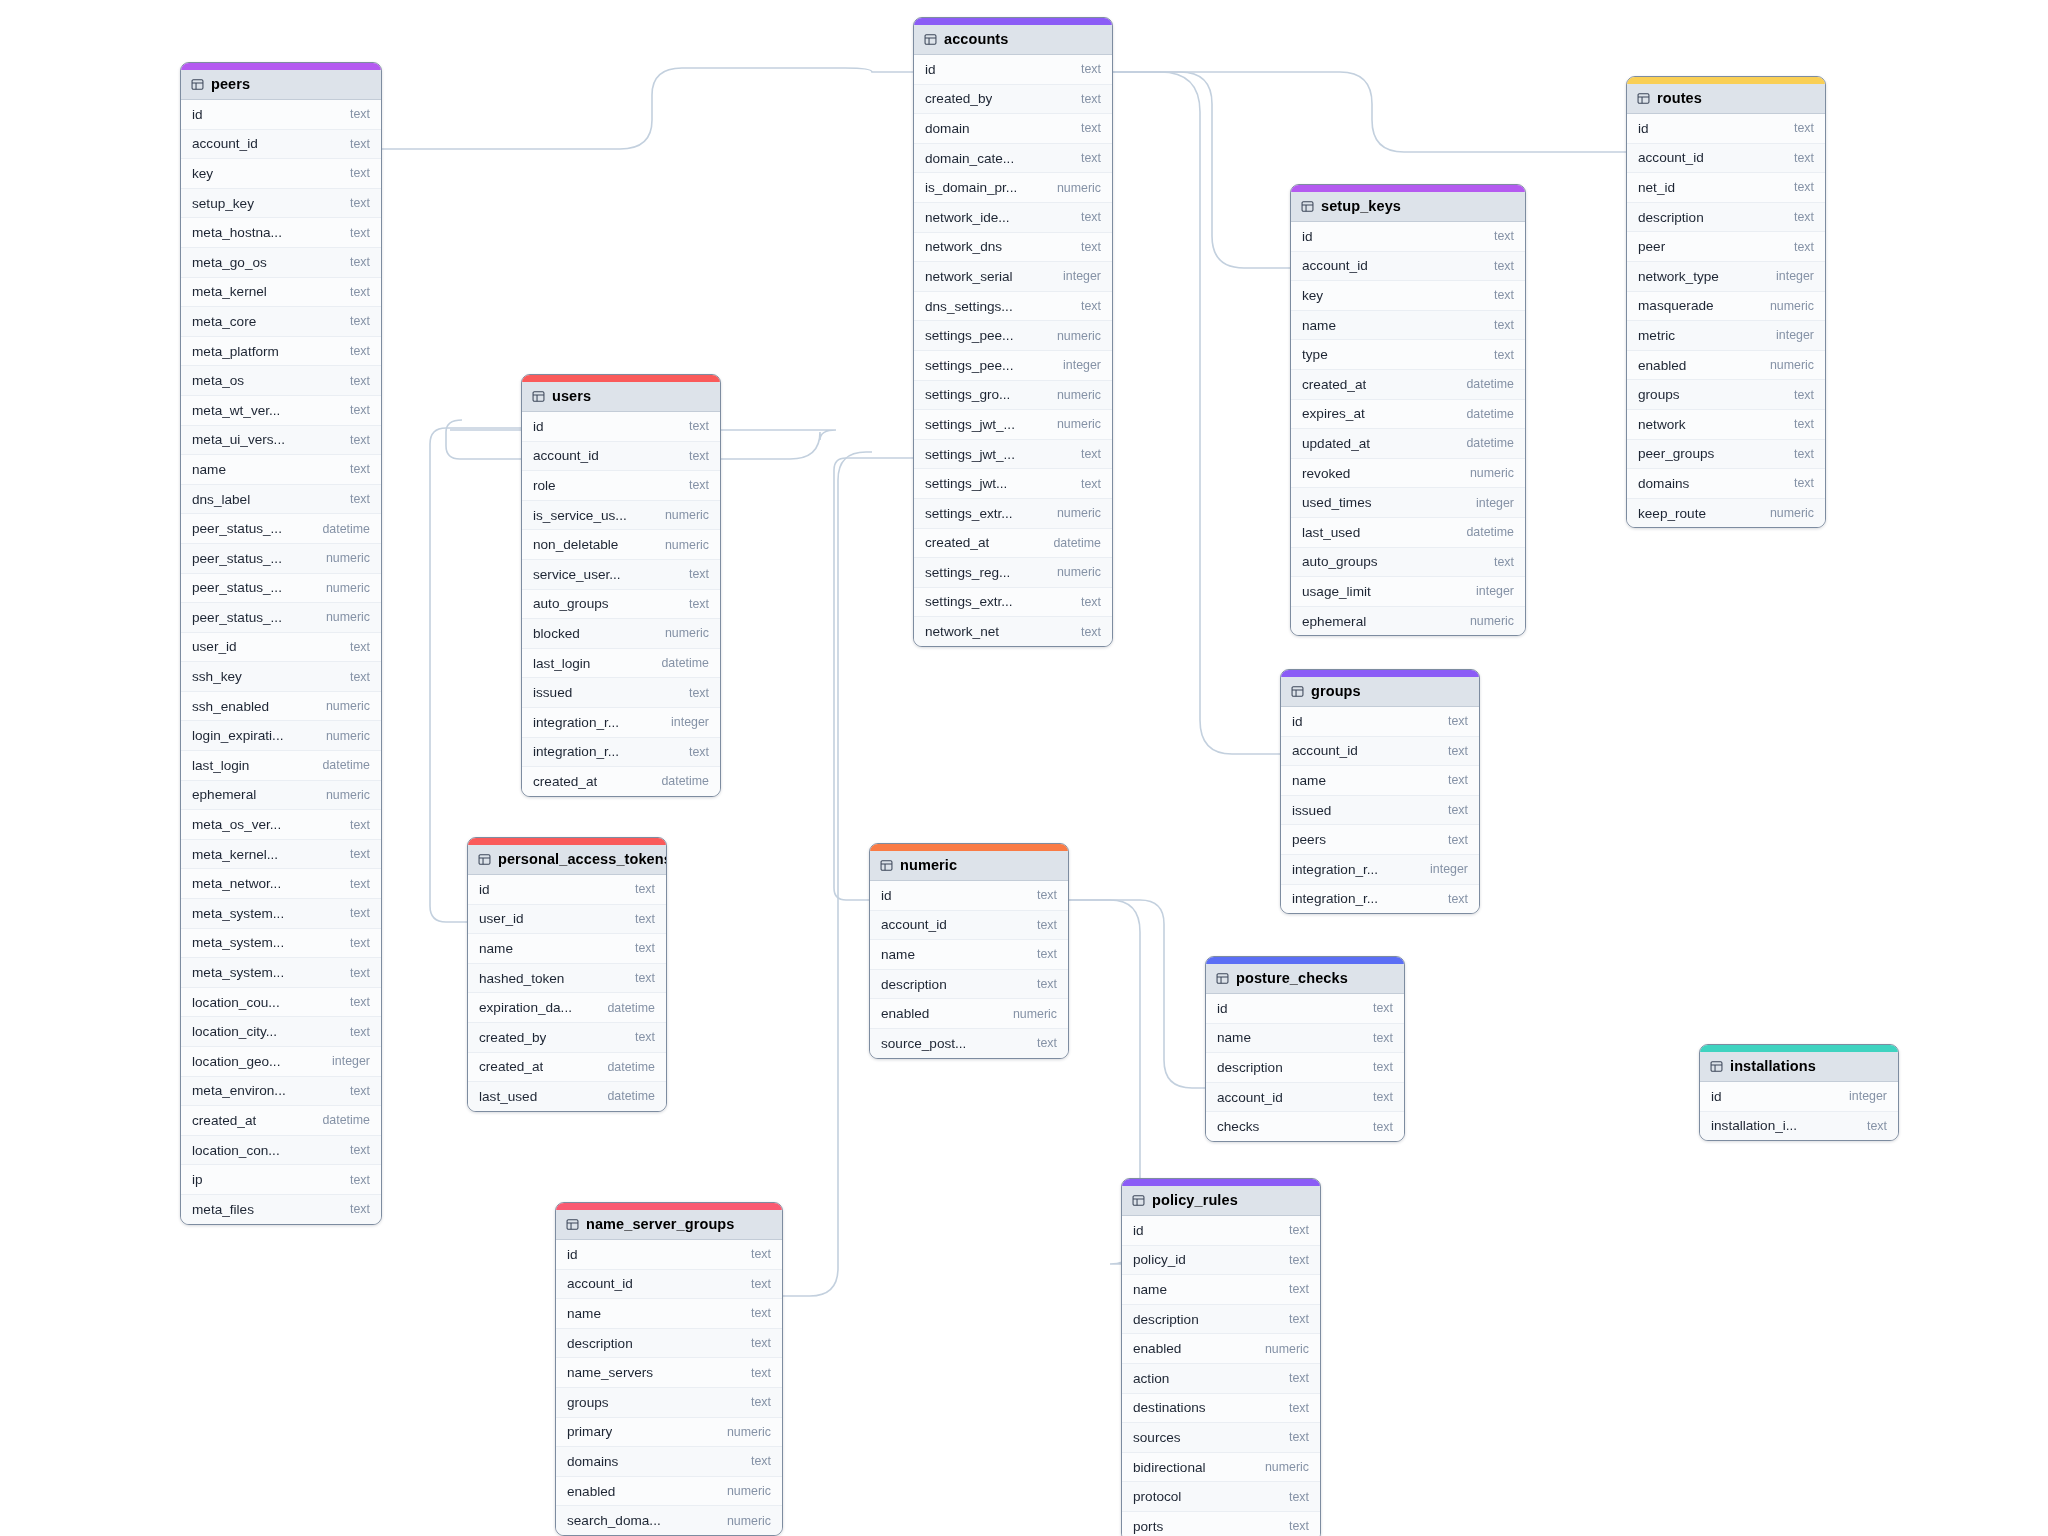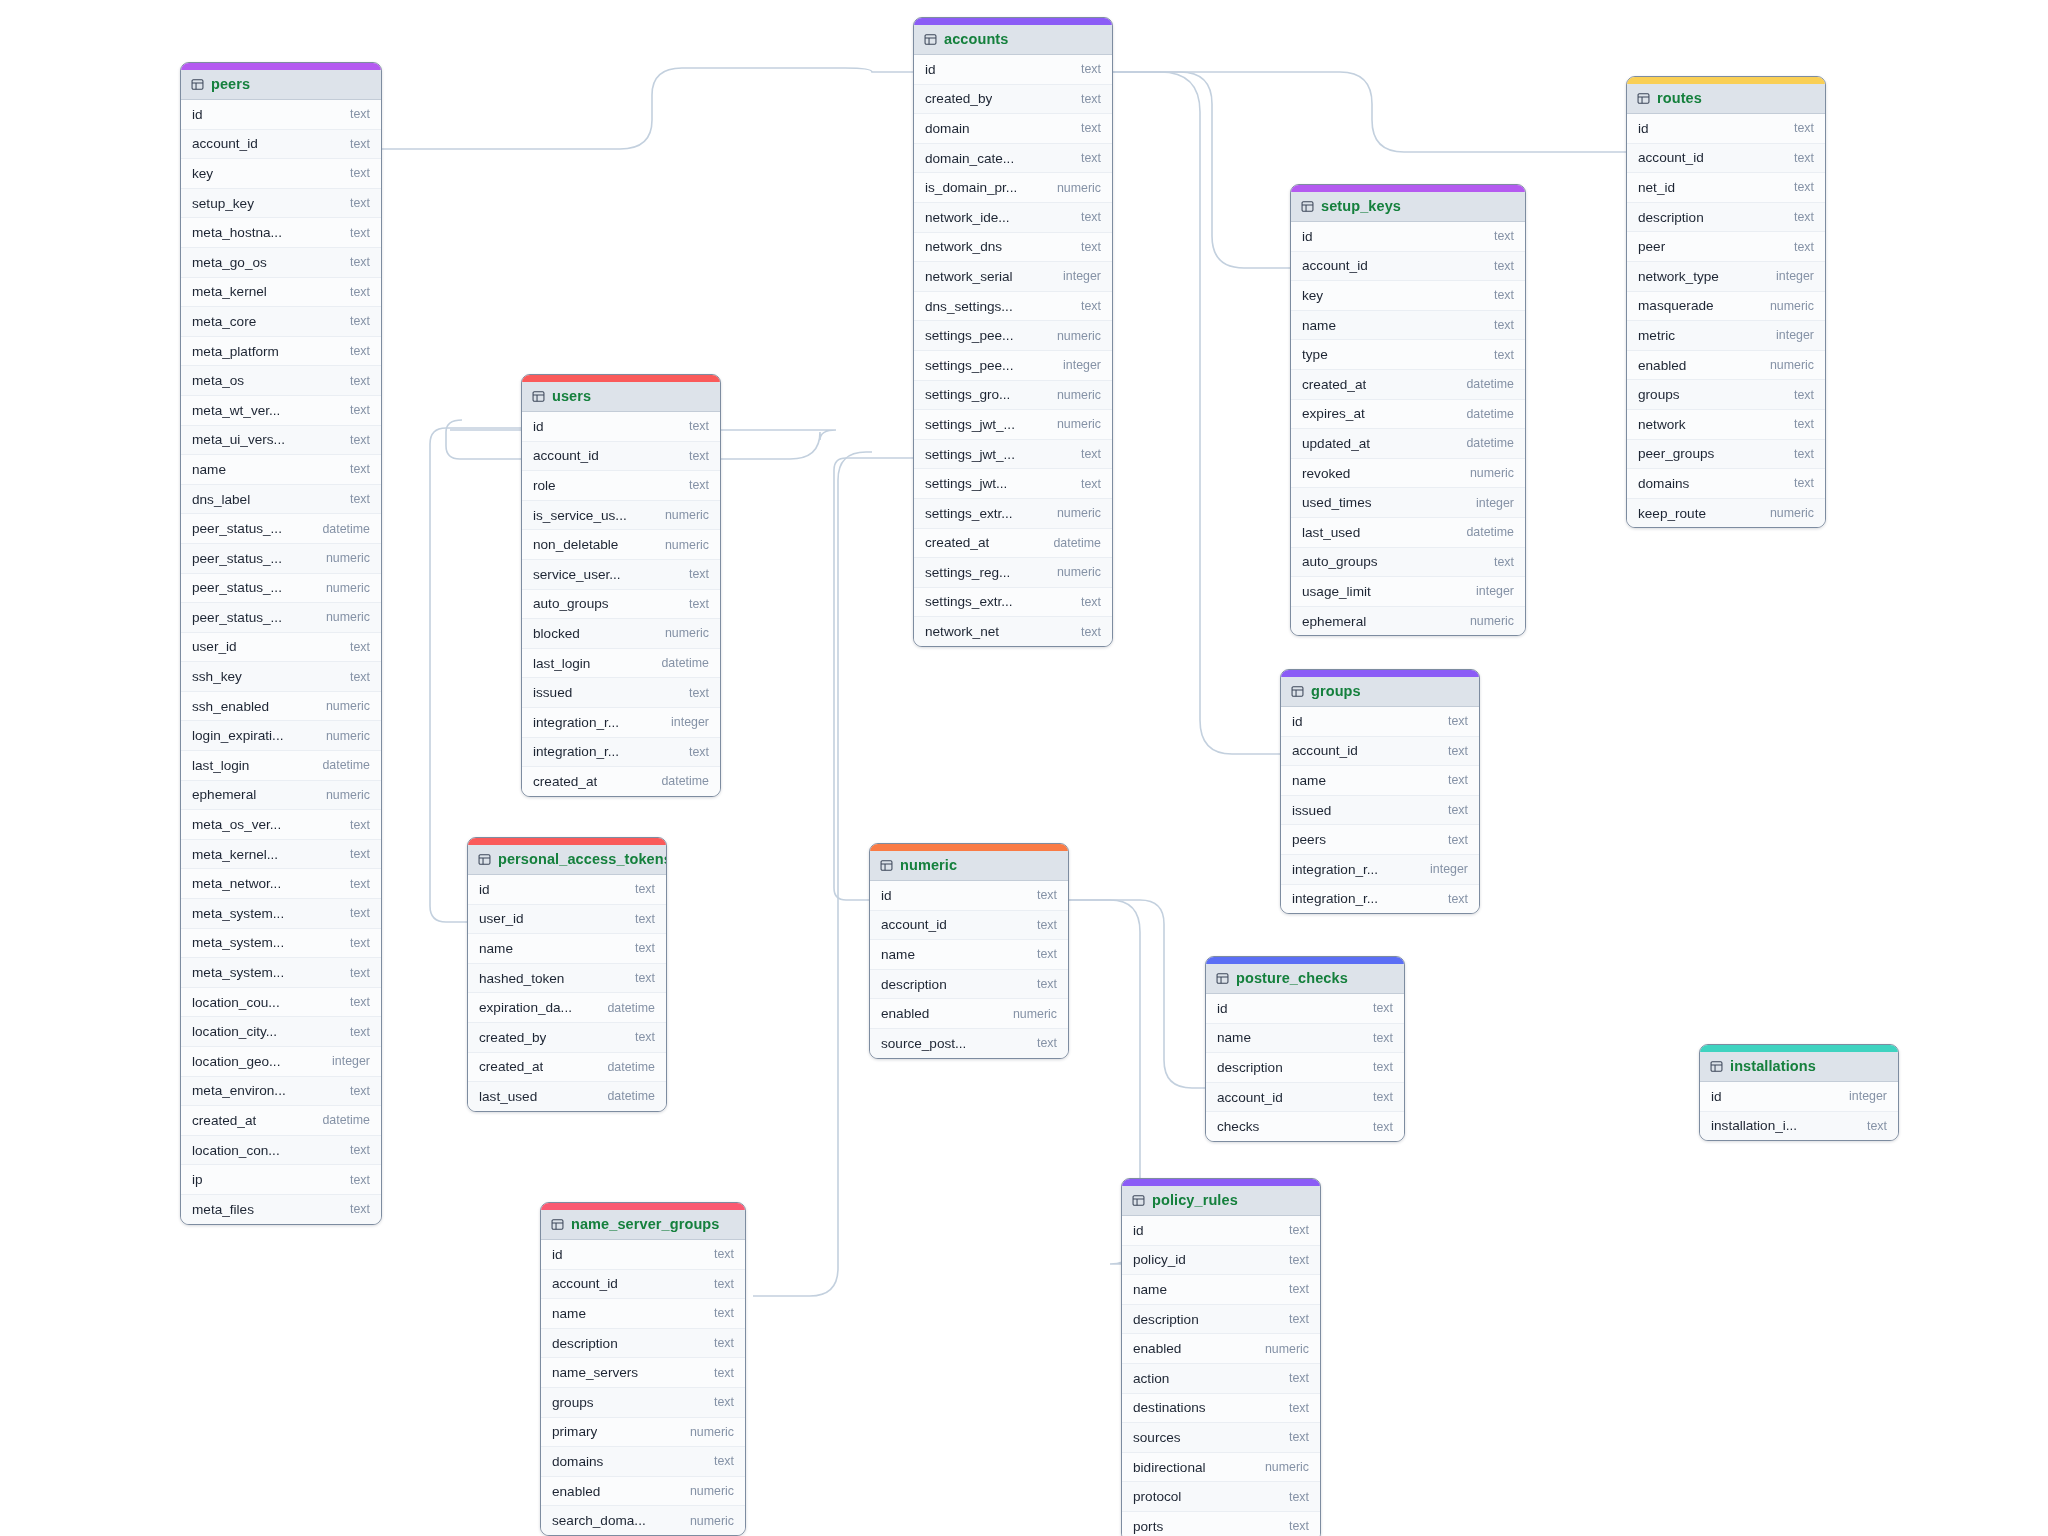--- a/index.html
+++ b/index.html
@@ -25,21 +25,21 @@
     box-sizing:border-box;
   }
   .accent{height:7px;width:100%;display:block;}
   .t-head{
     display:flex;align-items:center;gap:7px;
     background:#dde3ea;
     padding:6px 10px 7px 10px;
     border-bottom:1px solid #c3ccd7;
   }
   .t-head .tname{
-    font-size:14.5px;font-weight:bold;color:#15803d;letter-spacing:.1px;
+    font-size:14.5px;font-weight:bold;color:#000000;letter-spacing:.1px;
     white-space:nowrap;
   }
   .tbl-icon{width:13px;height:13px;flex:0 0 13px;display:block;}
   .col-row{
     display:flex;align-items:center;justify-content:space-between;
     padding:0 11px;
     height:28.6px;
     border-bottom:1px solid #eaeef3;
     background:#fbfcfd;
   }
@@ -341,21 +341,21 @@
             <span class="cname">created_at</span>
             <span class="ctype">datetime</span>
           </div>
           <div class="col-row">
             <span class="cname">last_used</span>
             <span class="ctype">datetime</span>
           </div>
         </div>
   </div>
 
-  <div class="table-card" style="left: 540px; top: 1202px; width: 206px;">
+  <div class="table-card" style="left: 555px; top: 1202px; width: 228px;">
     <span class="accent" style="background: rgb(250, 90, 114);"></span>
     <div class="t-head">
       <svg class="tbl-icon" viewBox="0 0 16 16">
         <rect x="1.3" y="2.2" width="13.4" height="11.6" rx="1.6" fill="none" stroke="#3c4759" stroke-width="1.3"></rect>
         <line x1="1.3" y1="6.1" x2="14.7" y2="6.1" stroke="#3c4759" stroke-width="1.3"></line>
         <line x1="6.2" y1="6.1" x2="6.2" y2="13.8" stroke="#3c4759" stroke-width="1.3"></line>
       </svg>
       <span class="tname">name_server_groups</span>
     </div>
     <div class="t-body">

